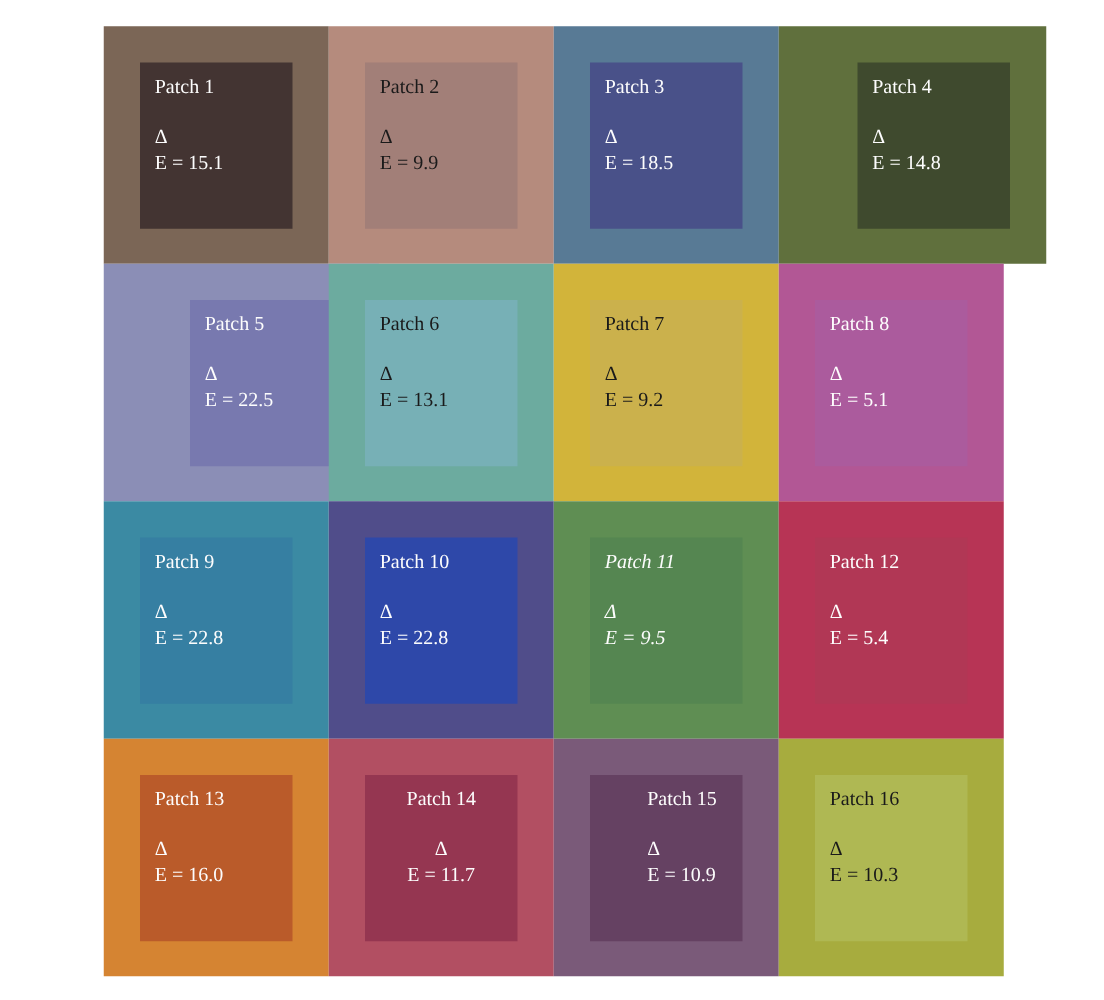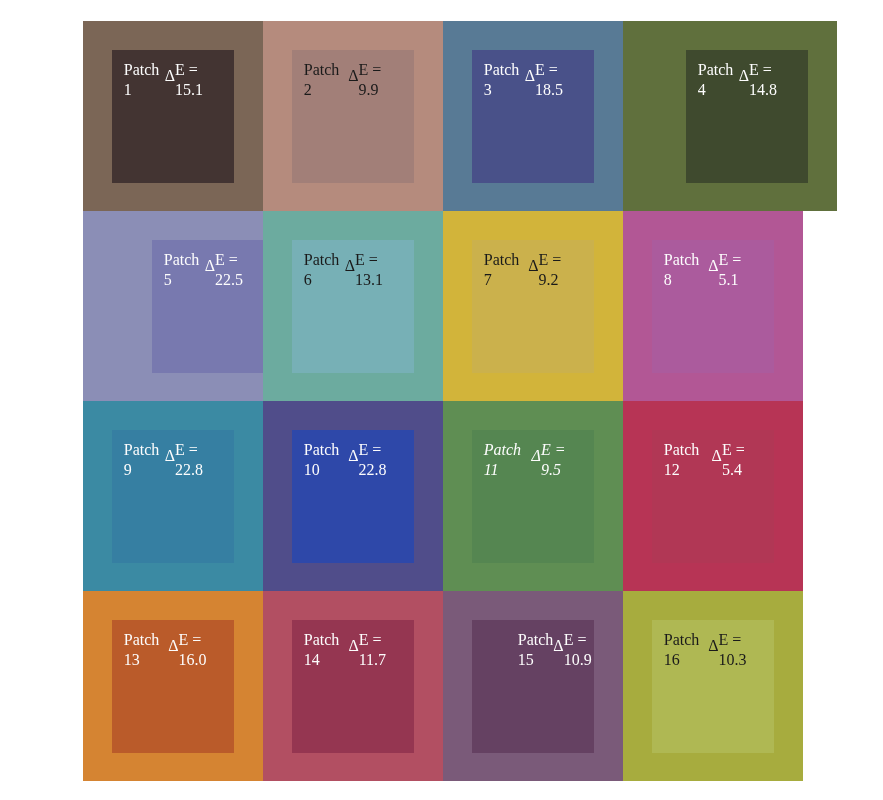--- a/index.html
+++ b/index.html
@@ -27,21 +27,21 @@
     display: flex;
     align-items: center;
     justify-content: center;
   }
   .inner {
     width: 68%;
     height: 70%;
     box-sizing: border-box;
     padding: 10px 12px;
     display: flex;
-    flex-direction: row;
+    flex-direction: column;
     justify-content: flex-start;
     font-size: 16px;
     line-height: 1.3;
   }
   .inner.light { color: #fdfdfd; }
   .inner.dark  { color: #1a1a1a; }
   .title { font-weight: 400; margin-bottom: 14px; }
   .delta { margin-top: 6px; }
   .eval  { }
 </style>
@@ -134,21 +134,21 @@
       </div>
     </div>
     <div class="outer" style="background: rgb(213, 132, 50);">
       <div class="inner light" style="background: rgb(186, 91, 42);">
         <div class="title">Patch 13</div>
         <div class="delta">Δ</div>
         <div class="eval">E = 16.0</div>
       </div>
     </div>
     <div class="outer" style="background: rgb(178, 79, 98);">
-      <div class="inner light" style="background: rgb(149, 54, 81);">
+      <div class="inner light" style="background: rgb(149, 54, 81); text-align: center;">
         <div class="title">Patch 14</div>
         <div class="delta">Δ</div>
         <div class="eval">E = 11.7</div>
       </div>
     </div>
     <div class="outer" style="background: rgb(122, 90, 121);">
       <div class="inner light" style="background: rgb(101, 65, 98); padding-left: 46px;">
         <div class="title">Patch 15</div>
         <div class="delta">Δ</div>
         <div class="eval">E = 10.9</div>

